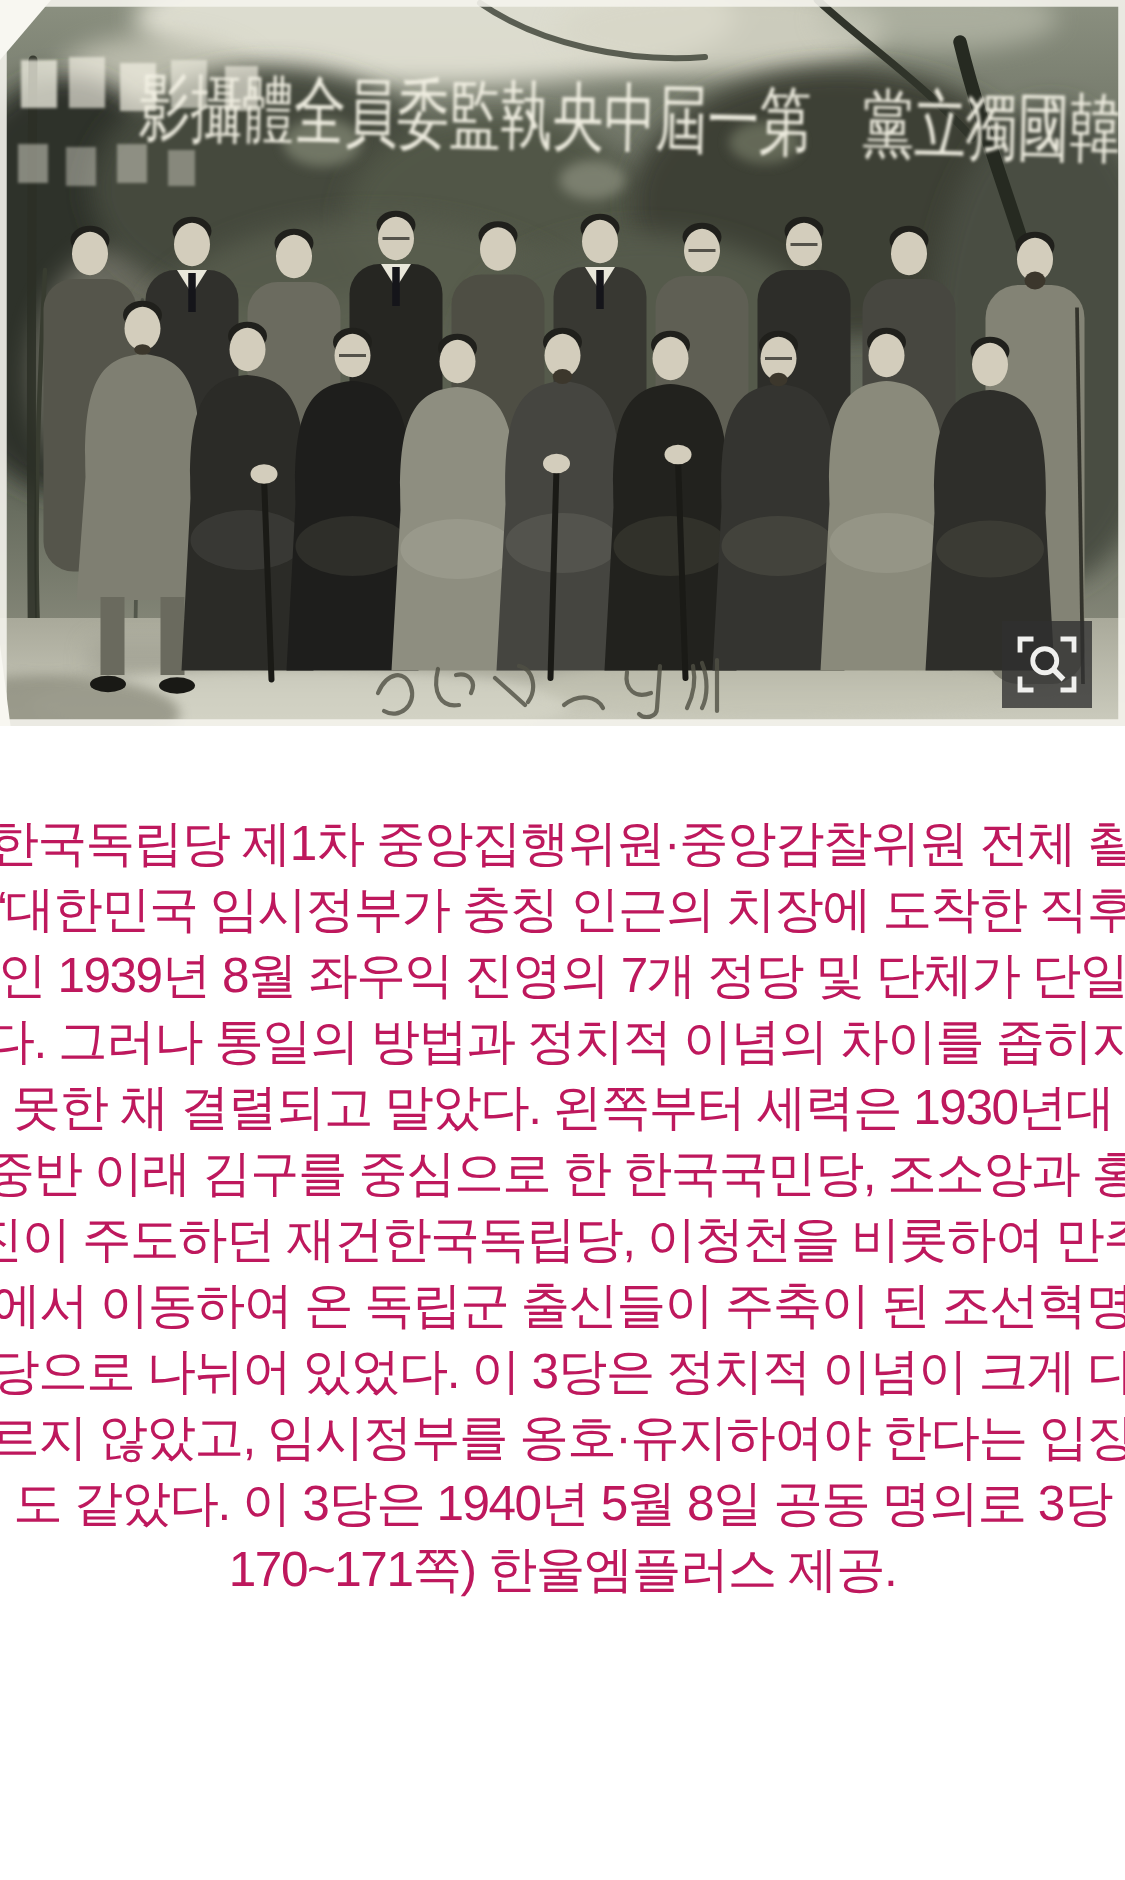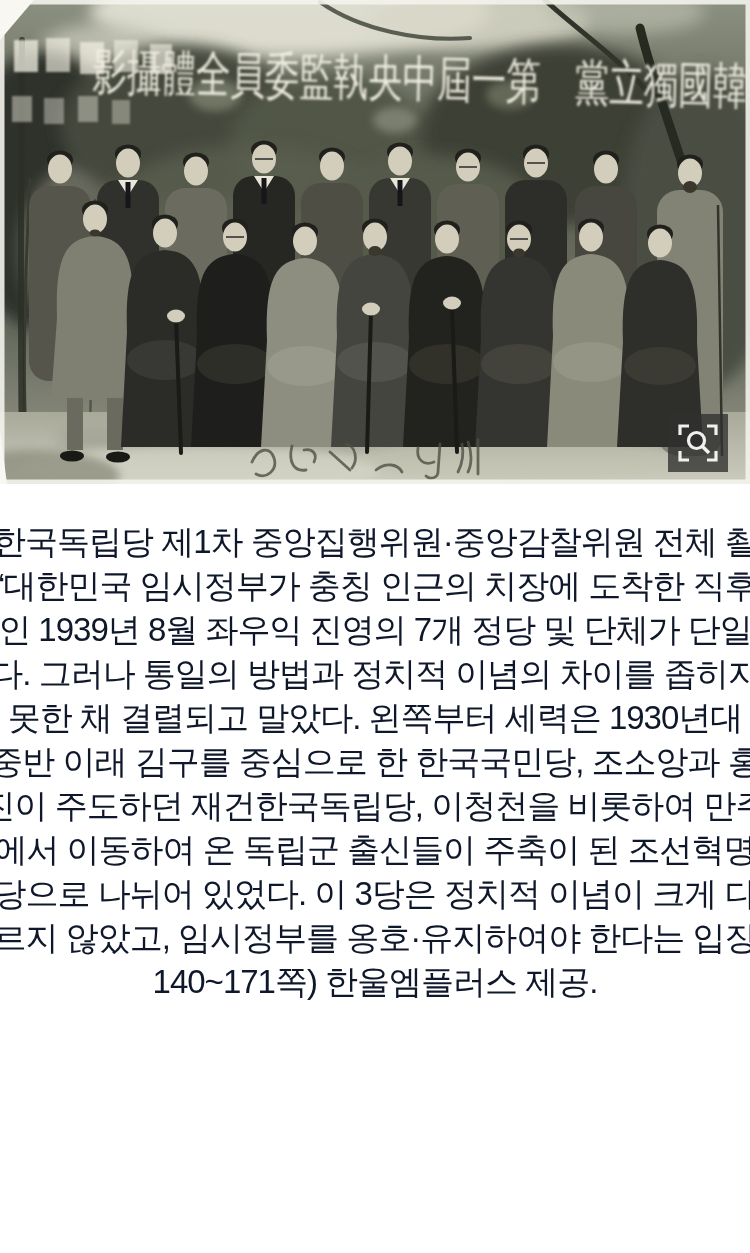--- a/index.html
+++ b/index.html
@@ -10,21 +10,21 @@
   .photo{position:relative;width:750px;height:484px;margin:0;background:#6e7265;overflow:hidden;}
   .photo svg.scene{position:absolute;left:0;top:0;width:100%;height:100%;display:block;}
 
   .zoom-btn{position:absolute;right:22px;bottom:12px;width:60px;height:58px;
     background:rgba(48,48,48,0.78);border:none;padding:0;margin:0;cursor:pointer;
     display:flex;align-items:center;justify-content:center;}
   .zoom-btn svg{display:block;}
 
   
   .caption{padding:36px 36px 0;display:flex;flex-direction:column;align-items:center;
-    color:#0f172a;font-size:33px;line-height:44px;letter-spacing:-1px;text-align:center;}
+    color:#be185d;font-size:33px;line-height:44px;letter-spacing:-1px;text-align:center;margin-top:20px;}
   .cap-line{white-space:nowrap;}
 </style>
 </head>
 <body>
 
 <div class="page">
 
   <figure class="photo">
     <svg class="scene" viewBox="0 0 750 484" preserveAspectRatio="none" aria-hidden="true">
       <defs>
@@ -289,16 +289,17 @@
       <div class="cap-line">한국독립당 제1차 중앙집행위원·중앙감찰위원 전체 촬</div>
       <div class="cap-line">“대한민국 임시정부가 충칭 인근의 치장에 도착한 직후</div>
       <div class="cap-line">인 1939년 8월 좌우익 진영의 7개 정당 및 단체가 단일</div>
       <div class="cap-line">다. 그러나 통일의 방법과 정치적 이념의 차이를 좁히지</div>
       <div class="cap-line">못한 채 결렬되고 말았다. 왼쪽부터 세력은 1930년대</div>
       <div class="cap-line">중반 이래 김구를 중심으로 한 한국국민당, 조소앙과 홍</div>
       <div class="cap-line">진이 주도하던 재건한국독립당, 이청천을 비롯하여 만주</div>
       <div class="cap-line">에서 이동하여 온 독립군 출신들이 주축이 된 조선혁명</div>
       <div class="cap-line">당으로 나뉘어 있었다. 이 3당은 정치적 이념이 크게 다</div>
       <div class="cap-line">르지 않았고, 임시정부를 옹호·유지하여야 한다는 입장</div>
-      <div class="cap-line">140~171쪽) 한울엠플러스 제공.</div>
+      <div class="cap-line">도 같았다. 이 3당은 1940년 5월 8일 공동 명의로 3당</div>
+      <div class="cap-line">170~171쪽) 한울엠플러스 제공.</div>
     </div>
 
 </div>
 
 </body></html>

